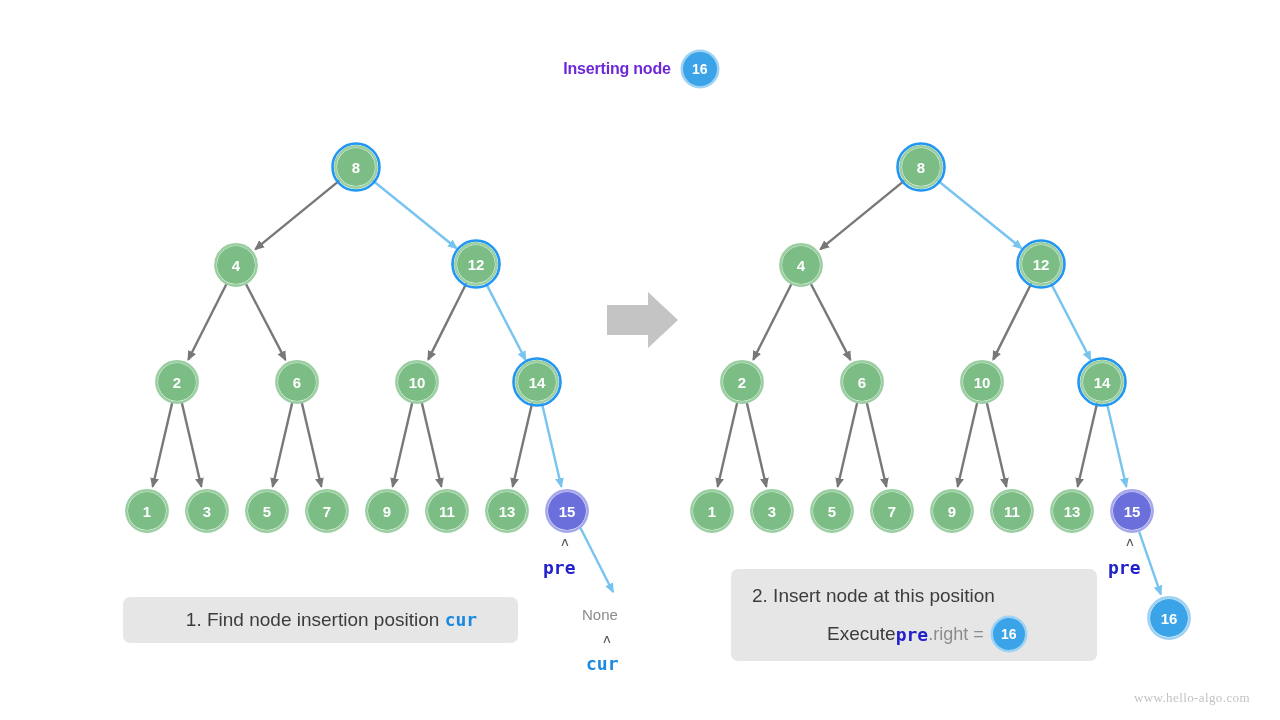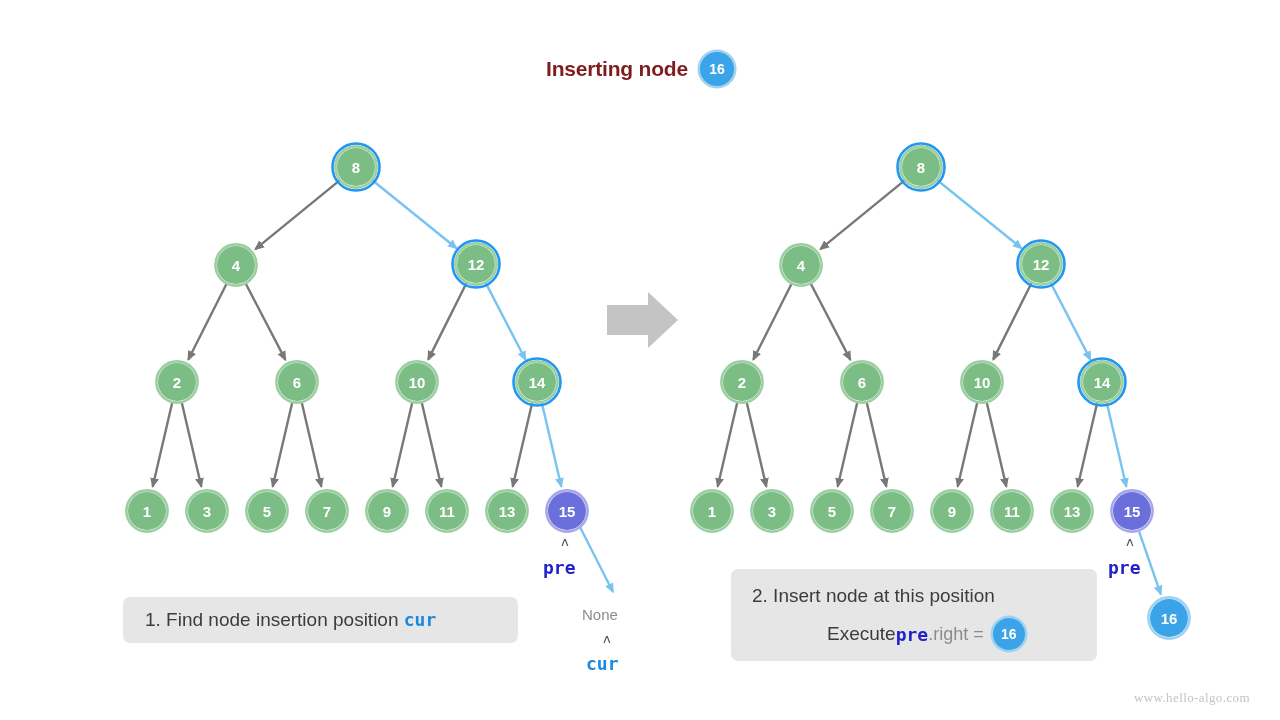--- a/index.html
+++ b/index.html
@@ -21,23 +21,23 @@
     position: absolute;
     top: 52px;
     left: 0;
     width: 1280px;
     display: flex;
     align-items: center;
     justify-content: center;
     gap: 12px;
   }
   .title-text {
-    font-size: 21px;
-    font-weight: bold;
-    color: #7f1d1d;
+    font-size: 16px;
+    font-weight: bold;
+    color: #6d28d9;
     letter-spacing: -0.2px;
     white-space: pre;
   }
   .inline-node {
     display: inline-flex;
     align-items: center;
     justify-content: center;
     width: 34px;
     height: 34px;
     border-radius: 50%;
@@ -66,20 +66,21 @@
     display: flex;
     flex-direction: column;
     justify-content: center;
   }
   #caption-left {
     left: 123px;
     top: 597px;
     width: 395px;
     height: 46px;
     padding: 0 0 0 0;
+    text-align: center;
   }
   #caption-left .line {
     padding-left: 22px;
   }
   #caption-right {
     left: 731px;
     top: 569px;
     width: 366px;
     height: 92px;
     justify-content: center;

